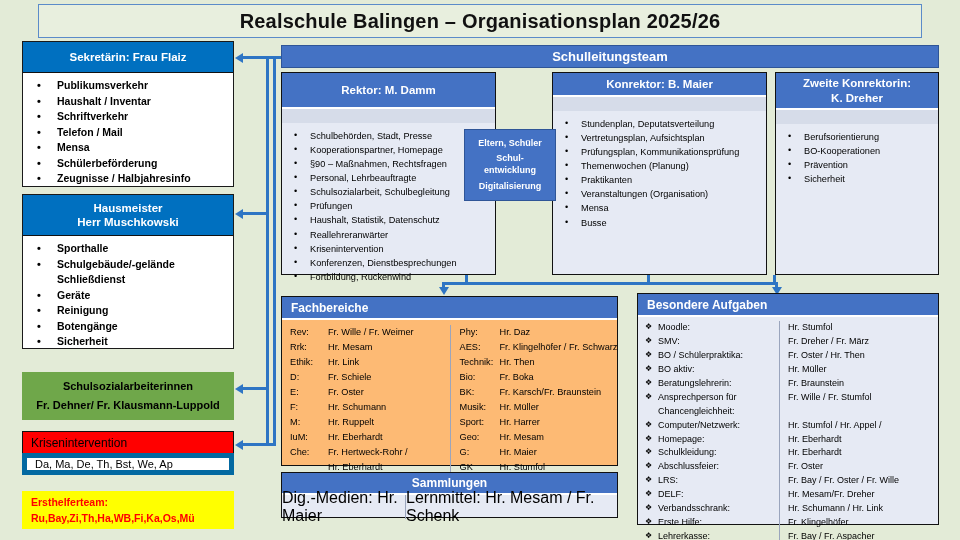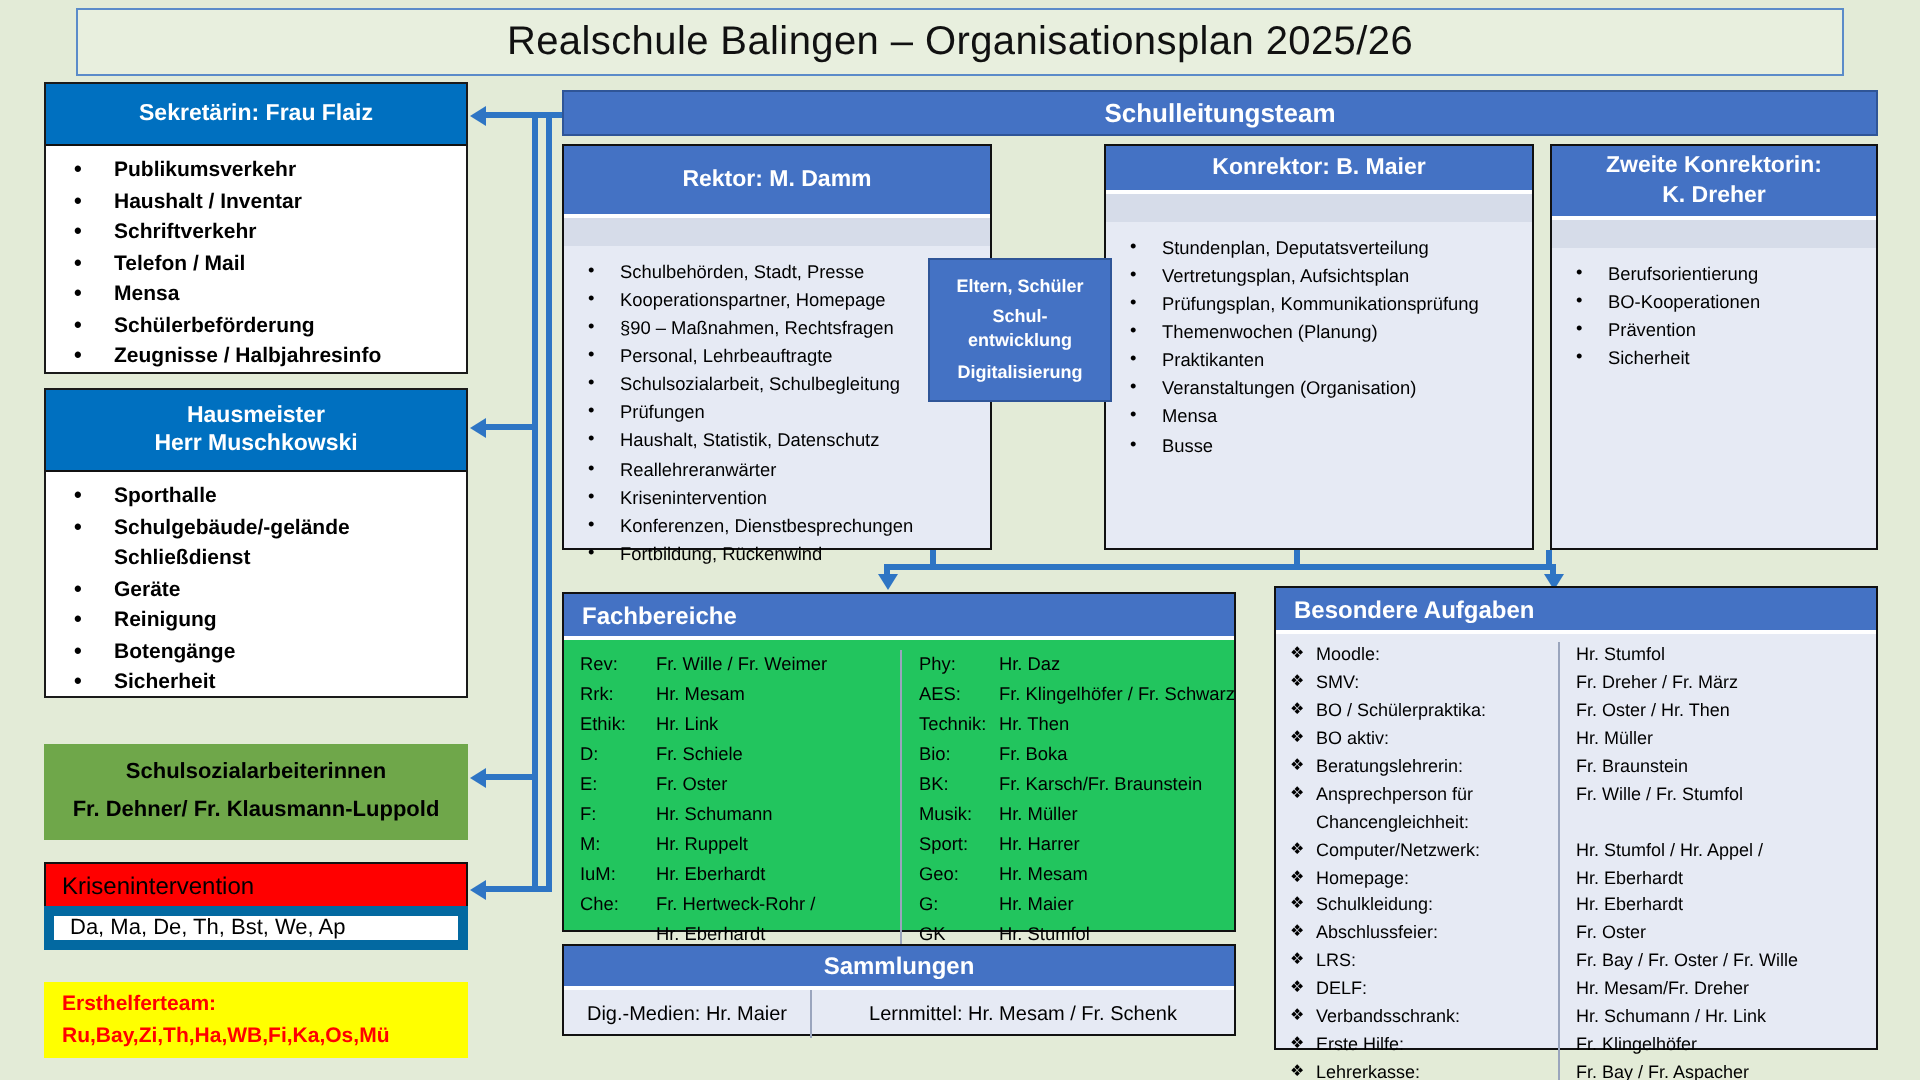--- a/index.html
+++ b/index.html
@@ -12,21 +12,21 @@
   }
   .stage{position:absolute;left:0;top:0;width:960px;height:540px;}
   .abs{position:absolute;box-sizing:border-box;}
 
   
   #title-box{
     left:38px;top:4px;width:884px;height:34px;
     background:#E8EFDE;border:1.5px solid #5B8BC9;
     display:flex;align-items:center;justify-content:center;
   }
-  #title-box .t{font-size:20px;font-weight:400;letter-spacing:.2px;color:#111;}
+  #title-box .t{font-size:20px;font-weight:700;letter-spacing:.2px;color:#111;}
 
   
   .card{background:#FFFFFF;border:1px solid #1A1A1A;}
   .hdr-blue{
     background:#0070C0;color:#fff;font-weight:700;font-size:11px;
     display:flex;align-items:center;justify-content:center;flex-direction:column;
     text-align:center;line-height:1.25;border-bottom:1px solid #111;
   }
   .bullets{padding:5px 0 4px 0;margin:0;}
   .bullets li{
@@ -97,40 +97,40 @@
   #center-overlay{
     left:464px;top:129px;width:92px;height:72px;
     background:#4472C4;border:1px solid #2F5597;color:#fff;
     display:flex;flex-direction:column;align-items:center;justify-content:center;
     text-align:center;font-size:9px;font-weight:700;line-height:1.28;
   }
   #center-overlay span{display:block;}
   #center-overlay .gap{margin-top:4px;}
 
   
-  #fach{left:281px;top:296px;width:337px;height:170px;background:#22c55e;border:1px solid #111;}
+  #fach{left:281px;top:296px;width:337px;height:170px;background:#fdba74;border:1px solid #111;}
   #fach .fh{
     background:#4472C4;color:#fff;height:21px;display:flex;align-items:center;
     padding-left:9px;font-size:12px;font-weight:700;border-bottom:2px solid #fff;
   }
   .fcols{display:flex;padding:5px 0 0 0;}
   .fcol{width:50%;padding-left:8px;box-sizing:border-box;}
   .fcol.right{border-left:1px solid #9AA5BD;padding-left:9px;}
   .frow{display:flex;font-size:9.2px;line-height:1.63;white-space:nowrap;}
   .frow .k{width:38px;flex:0 0 38px;}
   .frow .v{}
   .fcol.right .frow .k{width:40px;flex:0 0 40px;}
 
   #samm{left:281px;top:472px;width:337px;height:46px;background:#E6EAF4;border:1px solid #111;}
   #samm .sh{
     background:#4472C4;color:#fff;height:20px;display:flex;align-items:center;justify-content:center;
     font-size:12px;font-weight:700;border-bottom:2px solid #fff;
   }
   #samm .srow{display:flex;height:24px;}
-  #samm .scell{display:flex;align-items:center;justify-content:center;font-size:10px;}
+  #samm .scell{display:flex;align-items:center;justify-content:center;font-size:16px;}
   #samm .scell.a{width:123px;border-right:1px solid #9AA5BD;}
   #samm .scell.b{flex:1;}
 
   
   #bes{left:637px;top:293px;width:302px;height:232px;background:#E6EAF4;border:1px solid #111;}
   #bes .bh{
     background:#4472C4;color:#fff;height:21px;display:flex;align-items:center;
     padding-left:9px;font-size:12px;font-weight:700;border-bottom:2px solid #fff;
   }
   #bes .bbody{display:flex;padding-top:4px;}

